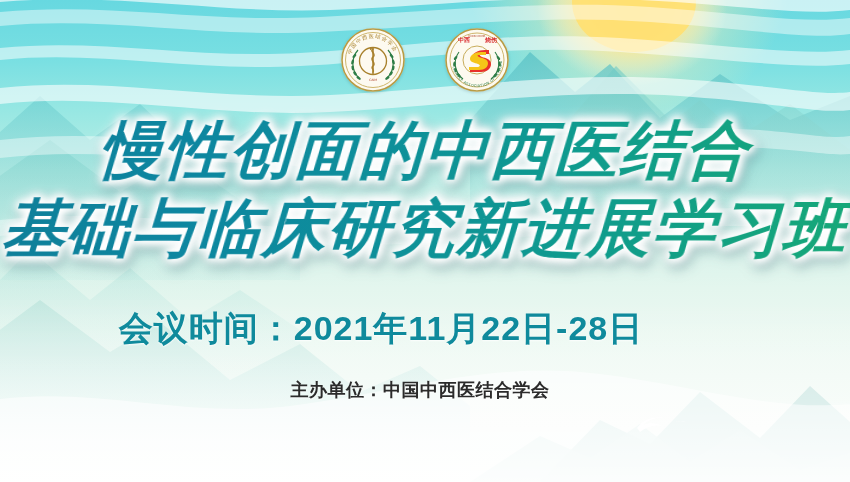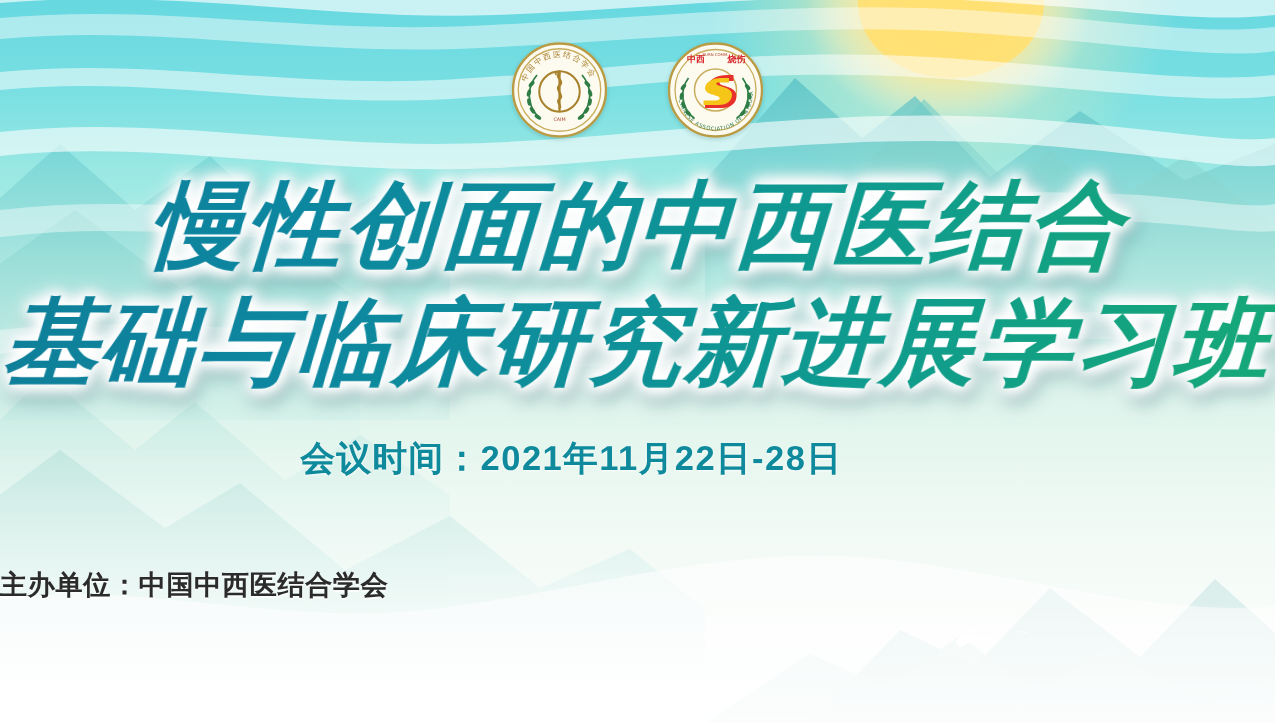--- a/index.html
+++ b/index.html
@@ -58,30 +58,31 @@
            drop-shadow(0 0 3px #ffffff)
            drop-shadow(3px 5px 4px rgba(20,80,90,0.33));
     font-style:italic;
     transform:skewX(-3deg);
   }
   #title-line-1{font-size:63px;}
   #title-line-2{font-size:63px;margin-top:14px;}
 
   
   #date-line{
-    position:absolute;left:0;top:290px;width:762px;z-index:11;
+    position:absolute;left:0;top:306px;width:762px;z-index:11;
     text-align:center;
-    font-size:23px;font-weight:bold;letter-spacing:1px;
+    font-size:34px;font-weight:bold;letter-spacing:1px;
     color:#0f8a9c;
     text-shadow:0 1px 2px rgba(255,255,255,0.85);
   }
 
   
   #org-block{
     position:absolute;left:0;top:376px;width:840px;z-index:11;
+    text-align:center;
   }
   .org-line{
     font-size:18px;font-weight:bold;letter-spacing:0.5px;
     color:#2b2b2b;line-height:1.65;
     text-shadow:0 1px 1px rgba(255,255,255,0.8);
   }
 </style>
 </head>
 <body>
 

